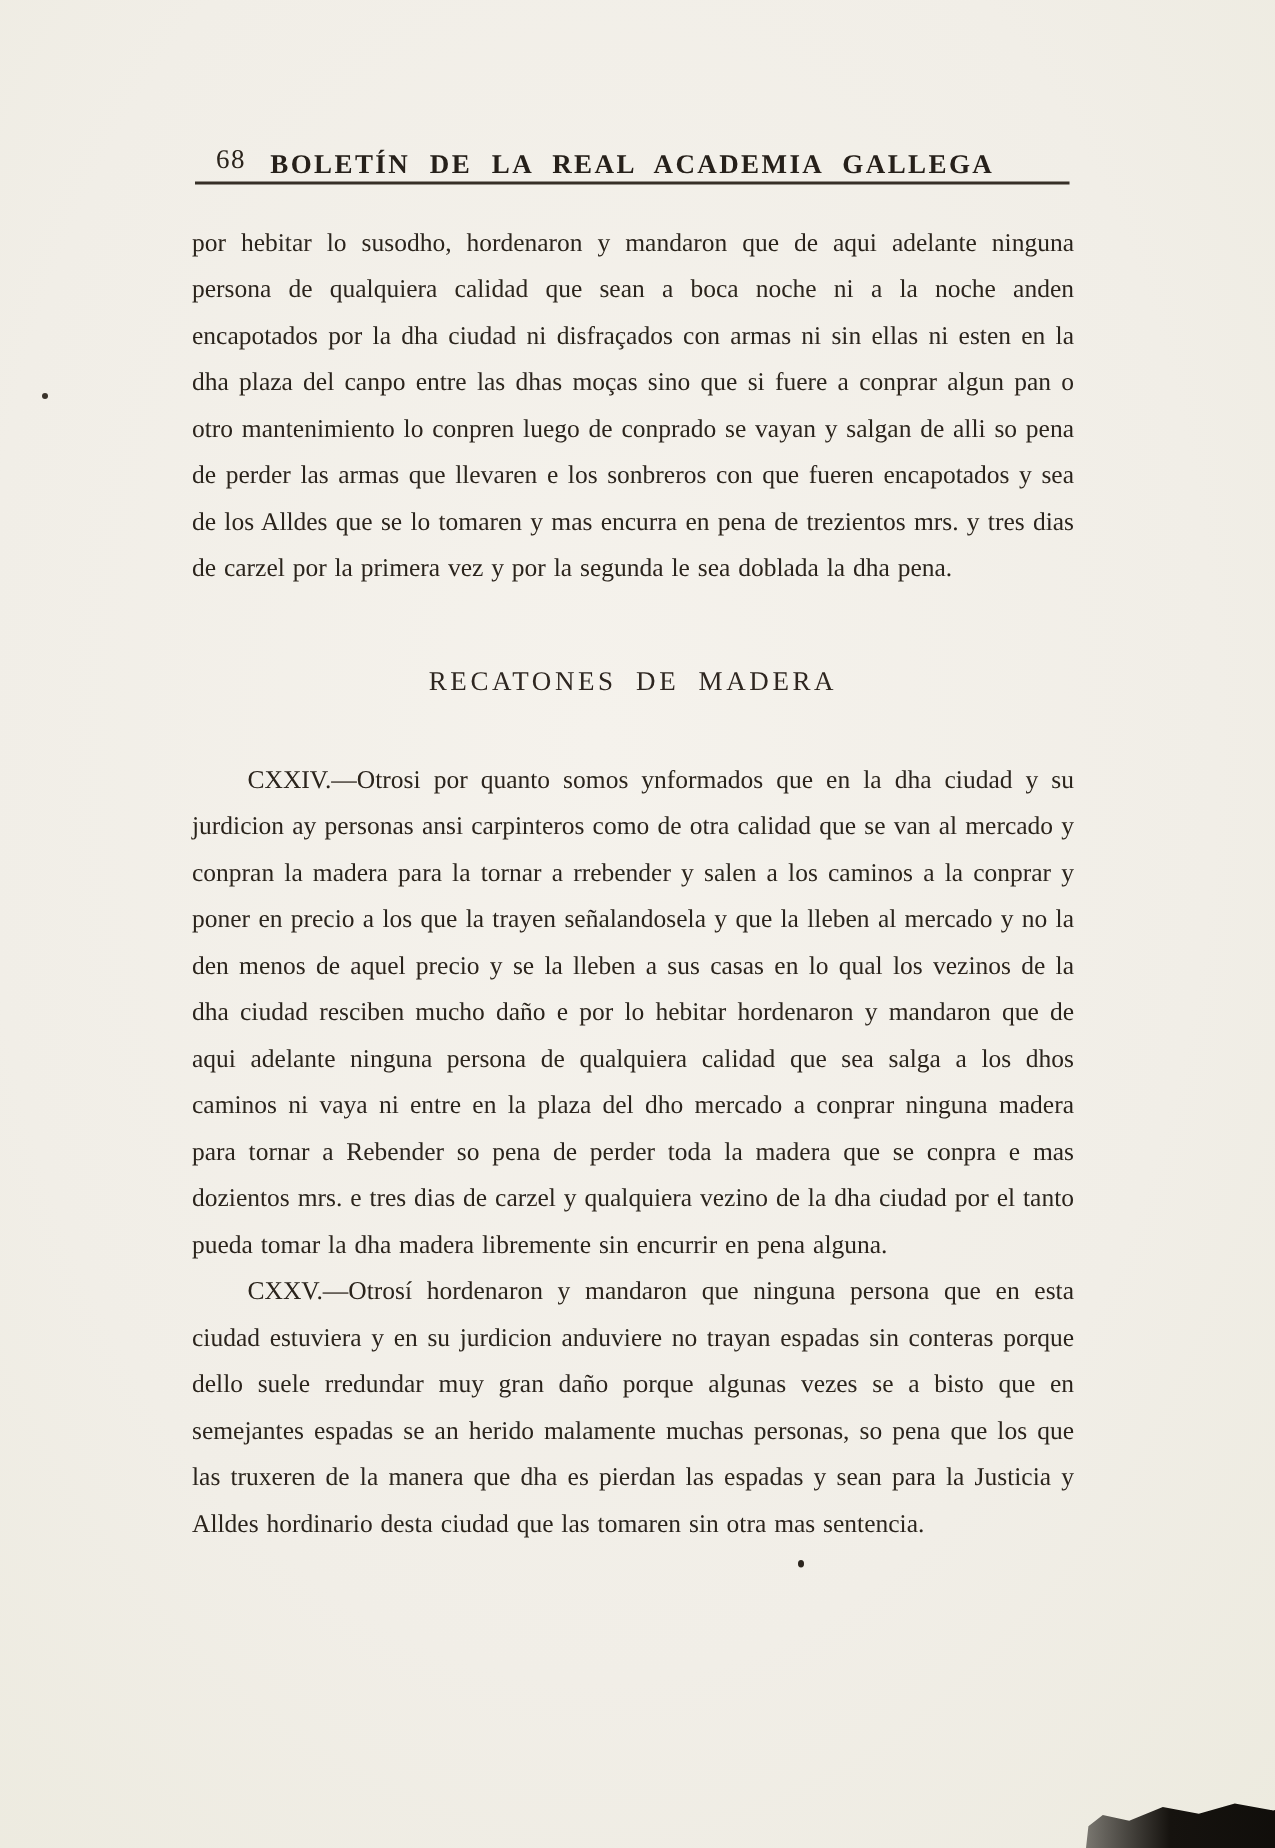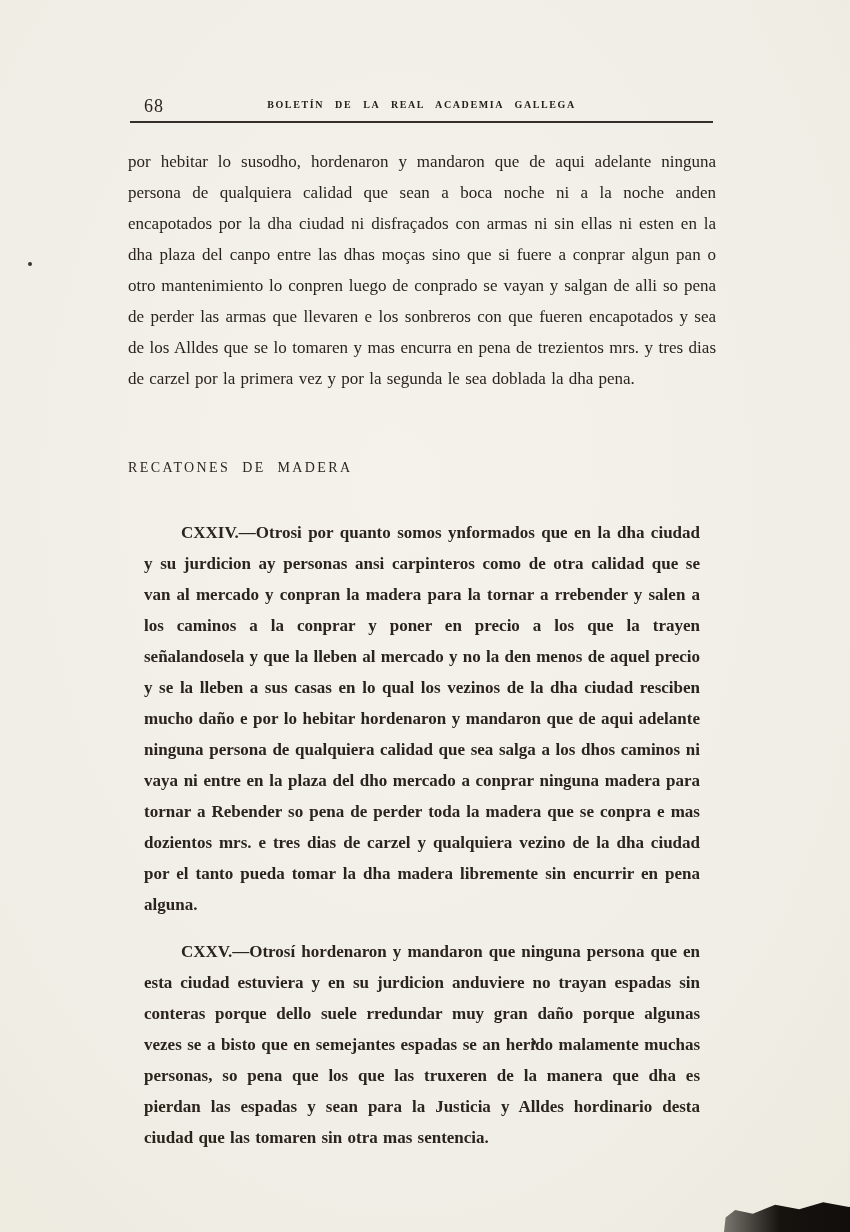--- a/index.html
+++ b/index.html
@@ -24,21 +24,21 @@
   }
   .pagenum {
     position: absolute;
     left: 14px;
     top: 0;
     font-size: 18px;
     letter-spacing: 1px;
   }
   .journal-title {
     text-align: center;
-    font-size: 10px;
+    font-size: 18px;
     font-weight: bold;
     letter-spacing: 1.6px;
     word-spacing: 7px;
     padding-top: 3px;
     color: #26201a;
   }
   .header-rule {
     position: absolute;
     top: 121px;
     left: 130px;
@@ -52,25 +52,26 @@
     position: absolute;
     top: 146px;
     left: 128px;
     width: 588px;
     font-size: 17px;
     line-height: 31px;
     text-align: justify;
     word-spacing: 1px;
   }
   .para { margin: 0; }
-  .para-indent { margin: 16px; text-indent: 37px; font-weight: bold; }
+  .para-indent { margin: 0; text-indent: 37px; }
   .section-heading {
-    margin: 58px 0 34px 0;
+    margin: 45px 0 34px 0;
+    text-align: center;
     text-indent: 0;
-    font-size: 14px;
+    font-size: 18px;
     letter-spacing: 2.4px;
     word-spacing: 6px;
     color: #2e2620;
   }
 
   
   .edge-svg {
     position: absolute;
     top: 0;
     right: 0;

